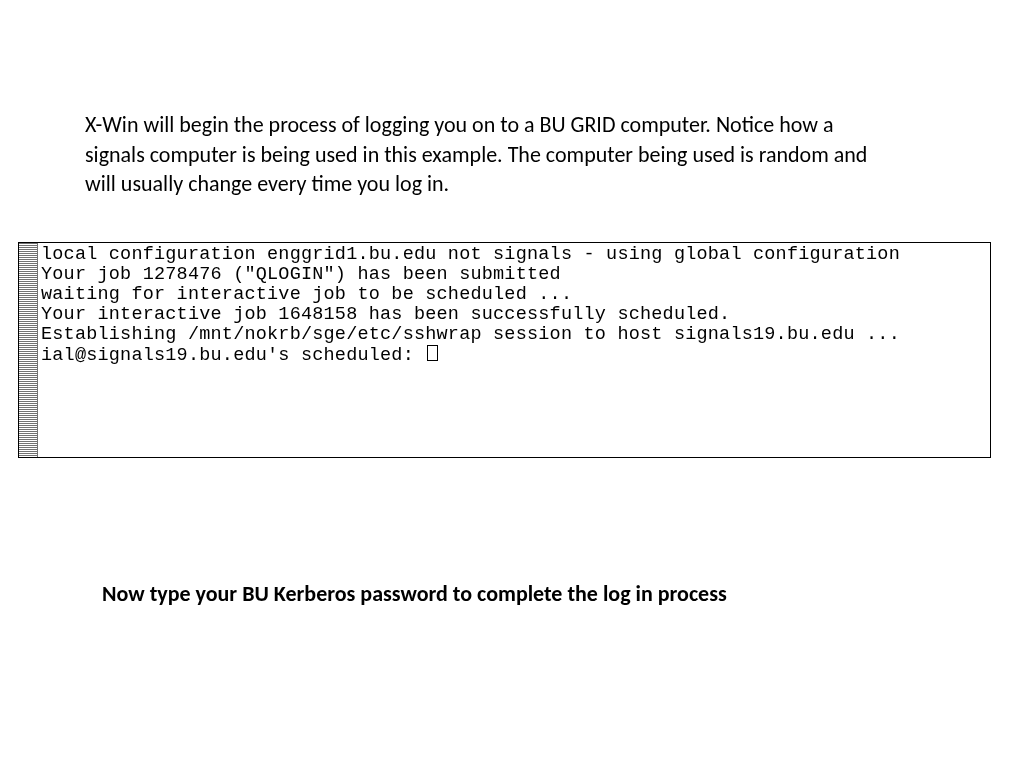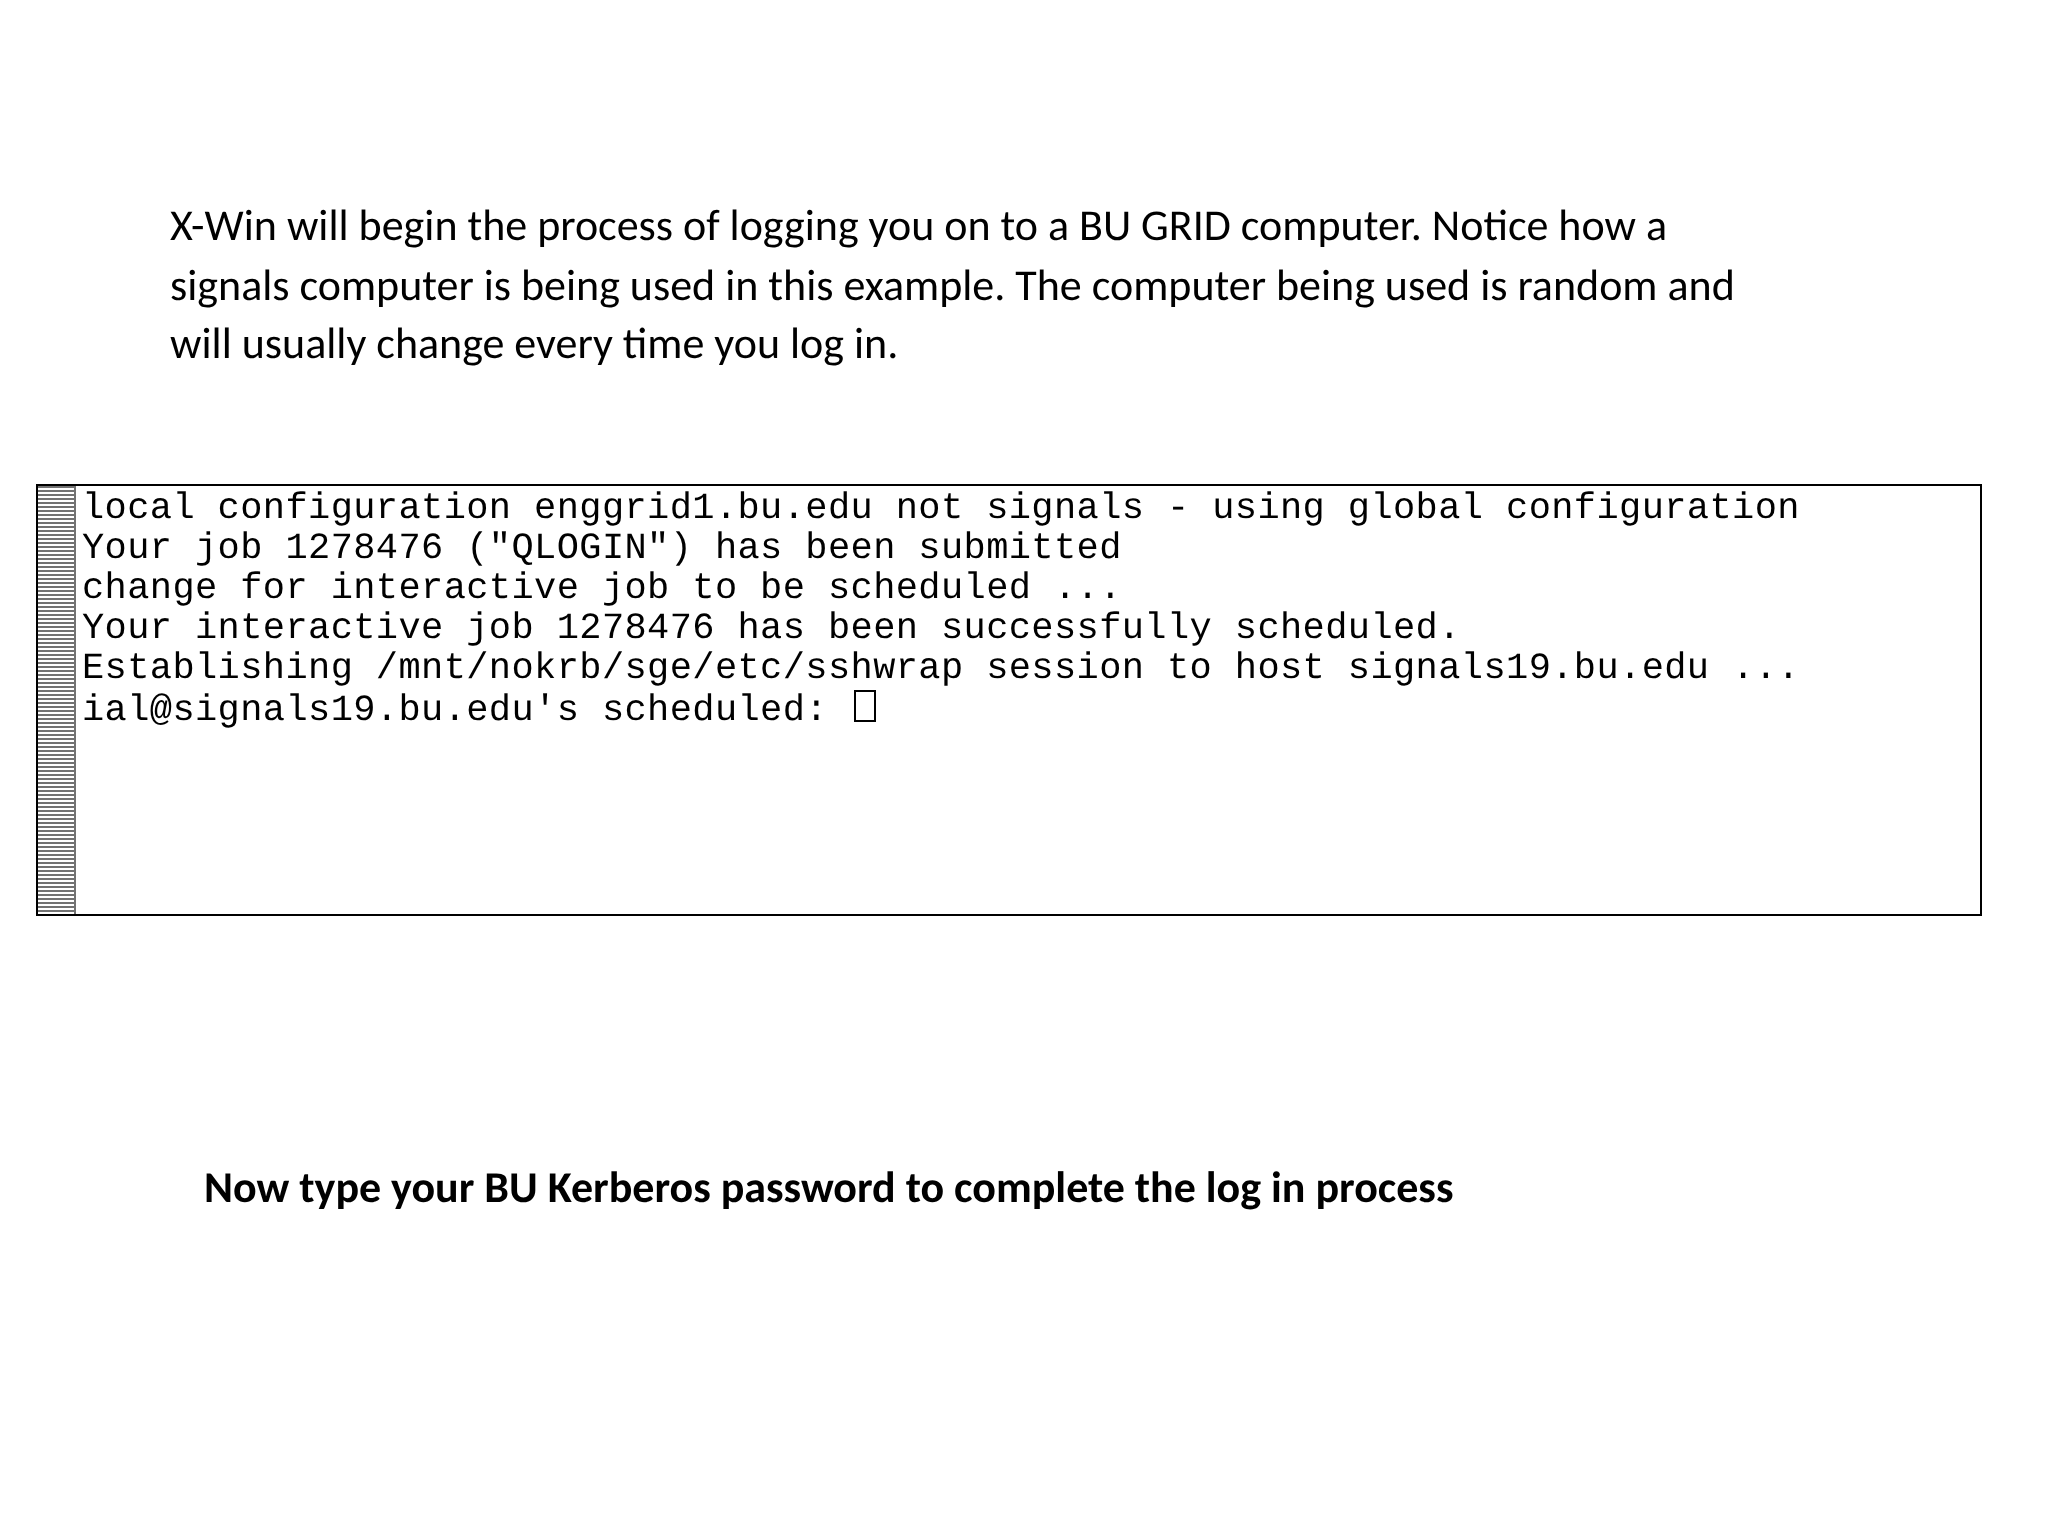--- a/index.html
+++ b/index.html
@@ -7,21 +7,21 @@
     padding: 0;
     width: 1024px;
     height: 768px;
     background: #ffffff;
     font-family: Calibri, "Segoe UI", Arial, sans-serif;
     color: #000000;
   }
   .intro {
     position: absolute;
     left: 85px;
-    top: 98px;
+    top: 110px;
     width: 800px;
     font-size: 22px;
     line-height: 1.35;
   }
   .terminal-wrap {
     position: absolute;
     left: 18px;
     top: 242px;
     width: 973px;
     height: 216px;
@@ -80,19 +80,19 @@
 </style>
 </head>
 <body>
 
 <div class="intro">X-Win will begin the process of logging you on to a BU GRID computer. Notice how a signals computer is being used in this example. The computer being used is random and will usually change every time you log in.</div>
 
 <div class="terminal-wrap">
   <div class="scrollbar"></div>
   <div class="term-text"><span>local configuration enggrid1.bu.edu not signals - using global configuration</span>
 <span>Your job 1278476 ("QLOGIN") has been submitted</span>
-<span>change for interactive job to be scheduled ...</span>
-<span>Your interactive job 1278476 has been successfully scheduled.</span>
+<span>waiting for interactive job to be scheduled ...</span>
+<span>Your interactive job 1648158 has been successfully scheduled.</span>
 <span>Establishing /mnt/nokrb/sge/etc/sshwrap session to host signals19.bu.edu ...</span>
 <span>ial@signals19.bu.edu's scheduled: </span><span class="cursor"></span></div>
 </div>
 
 <div class="instruction">Now type your BU Kerberos password to complete the log in process</div>
 
 </body></html>

